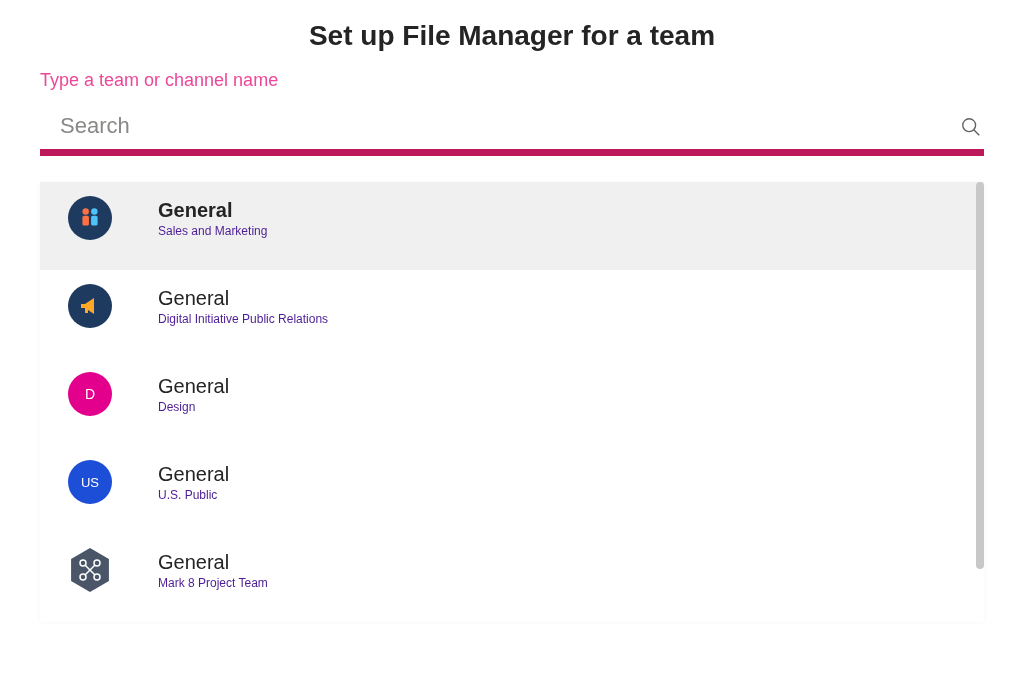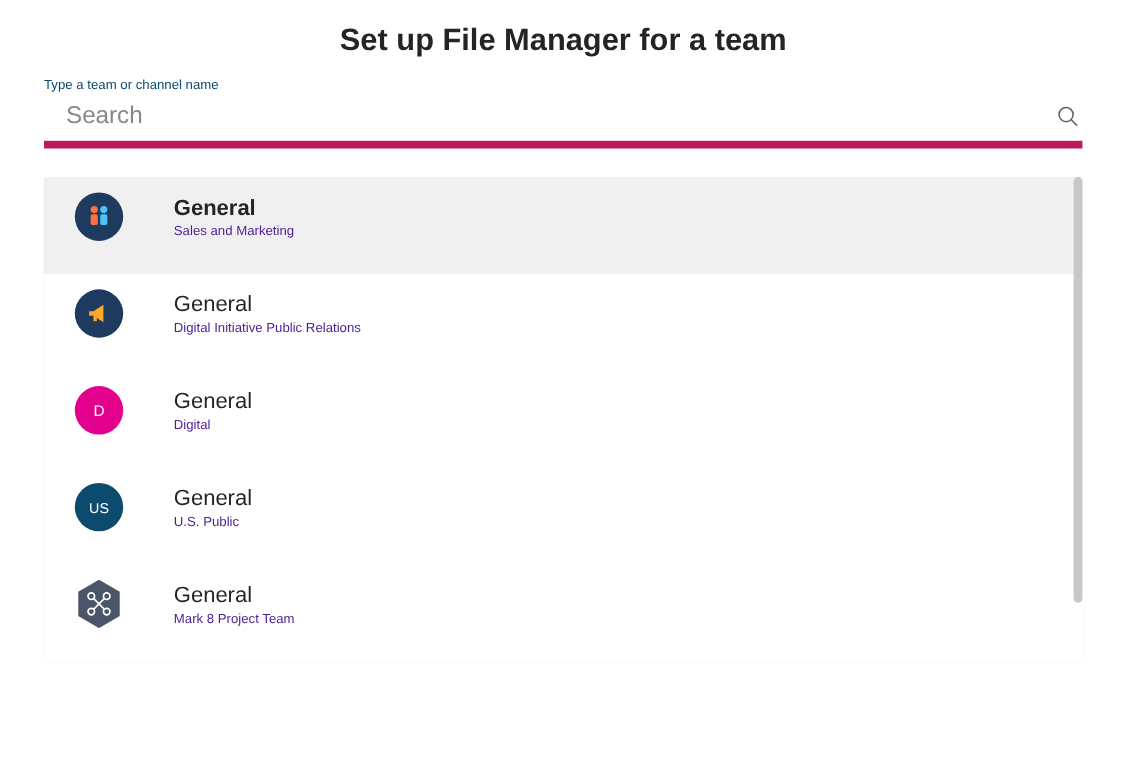--- a/index.html
+++ b/index.html
@@ -26,23 +26,23 @@
     }
     .subtitle {
       text-align: center;
       font-size: 21px;
       color: #242424;
       font-weight: 400;
       line-height: 1.4;
       margin-bottom: 50px;
     }
     .field-label {
-      font-size: 12px;
-      color: #0c4a6e;
-      margin-bottom: 0;
+      font-size: 18px;
+      color: #ec4899;
+      margin-bottom: 14px;
     }
     .search-wrapper {
       position: relative;
       border-bottom: 7px solid #be185d;
       padding: 8px 34px 10px 20px;
       margin-bottom: 26px;
     }
     .search-input {
       width: 100%;
       border: none;
@@ -94,21 +94,21 @@
     .avatar.people {
       background: #1f3a5f;
     }
     .avatar.megaphone {
       background: #1f3a5f;
     }
     .avatar.letter-d {
       background: #e3008c;
     }
     .avatar.letter-us {
-      background: #0c4a6e;
+      background: #1d4ed8;
       font-size: 13px;
     }
     .avatar.hex {
       background: transparent;
     }
     .hex-shape {
       width: 44px;
       height: 44px;
       background: #4a5568;
       clip-path: polygon(50% 0%, 93% 25%, 93% 75%, 50% 100%, 7% 75%, 7% 25%);
@@ -210,21 +210,21 @@
         <div class="team-name">Digital Initiative Public Relations</div>
       </div>
     </div>
 
     <div class="result-item">
       <div class="avatar letter-d">
         <span>D</span>
       </div>
       <div class="result-text">
         <div class="channel-name">General</div>
-        <div class="team-name">Digital</div>
+        <div class="team-name">Design</div>
       </div>
     </div>
 
     <div class="result-item">
       <div class="avatar letter-us">
         <span>US</span>
       </div>
       <div class="result-text">
         <div class="channel-name">General</div>
         <div class="team-name">U.S. Public</div>

